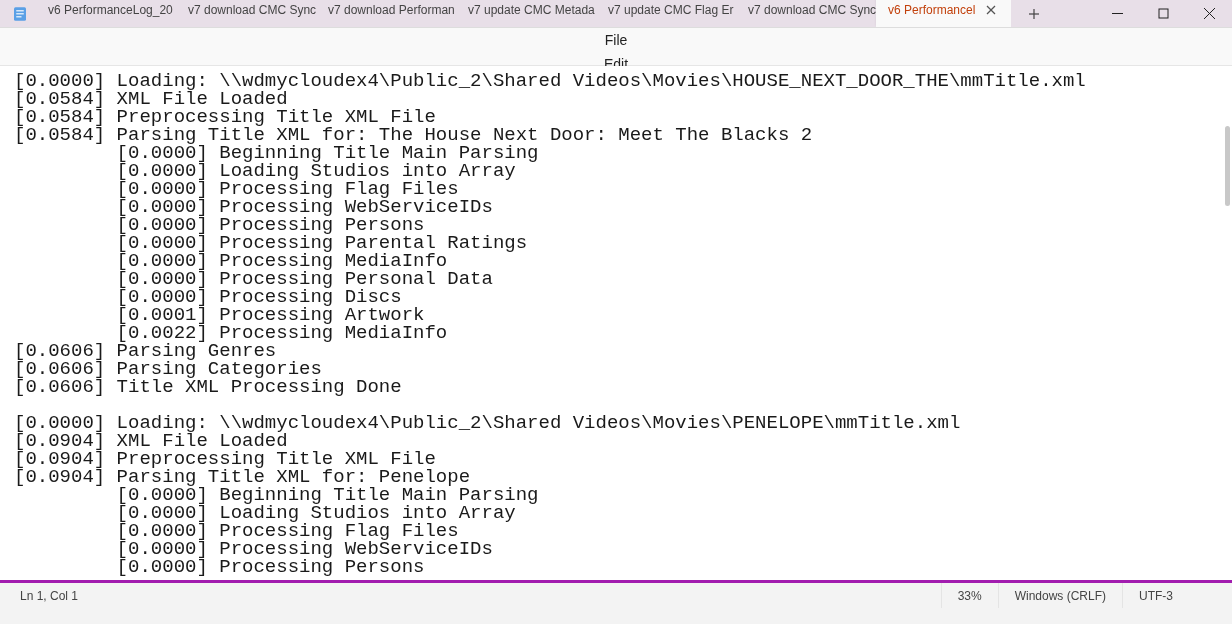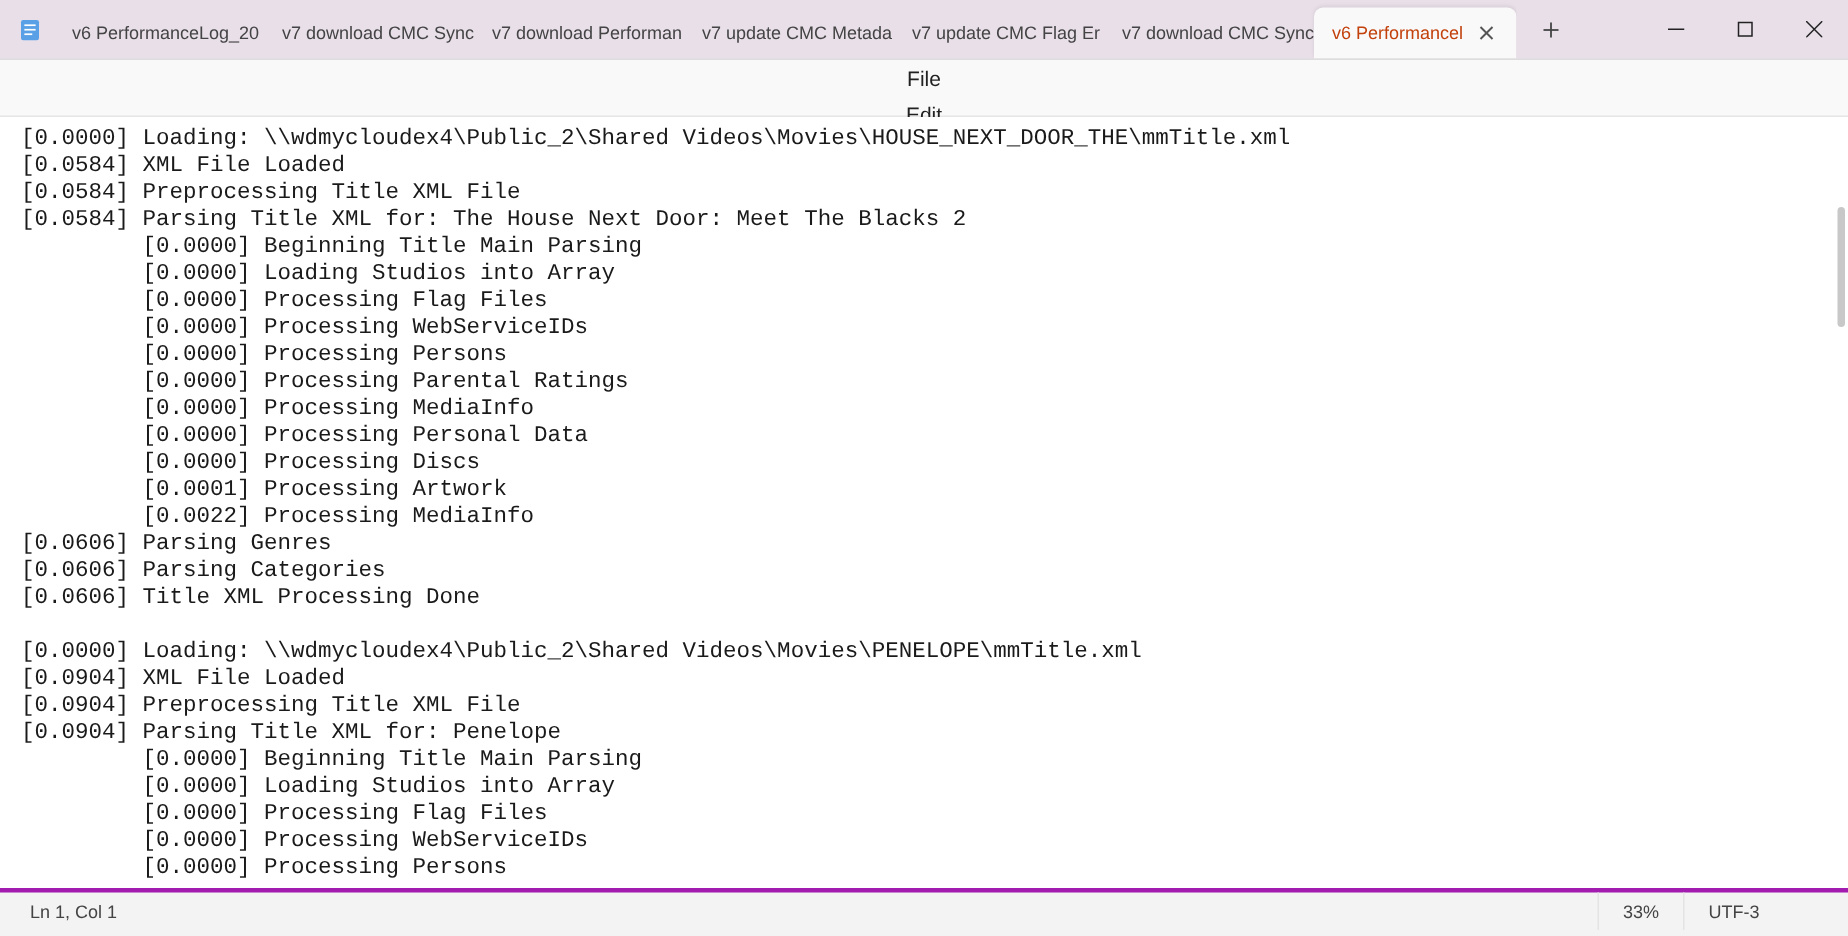--- a/index.html
+++ b/index.html
@@ -1,18 +1,18 @@
 <!DOCTYPE html>
 <html><head>
 <meta charset="utf-8">
 <style>
   * { box-sizing: border-box; margin: 0; padding: 0; }
   html, body { width: 1232px; height: 624px; overflow: hidden; font-family: "Segoe UI", Arial, sans-serif; background: #f3f3f3; }
   .titlebar {
-    display: flex; align-items: stretch; height: 40px;
+    display: flex; align-items: stretch; height: 28px;
     background: #e8dfe8; padding-left: 8px;
     border-bottom: 1px solid #ddd;
   }
   .app-icon {
     width: 24px; display: flex; align-items: center; justify-content: center;
     margin-right: 4px;
   }
   .app-icon svg { width: 18px; height: 18px; }
   .tabs { display: flex; align-items: flex-end; height: 100%; overflow: hidden; flex: 0 0 auto; }
   .tab {
@@ -56,21 +56,21 @@
     margin-left: auto; width: 28px; height: 28px;
     display: flex; align-items: center; justify-content: center; color: #555;
   }
   .editor {
     height: calc(624px - 44px - 38px - 28px);
     background: #ffffff; overflow: hidden;
     position: relative;
   }
   .editor pre {
     font-family: Consolas, "Courier New", monospace;
-    font-size: 15px; line-height: 18px;
+    font-size: 19px; line-height: 18px;
     color: #1a1a1a; padding: 6px 14px 6px 14px;
     white-space: pre;
   }
   .scrollbar-v {
     position: absolute; right: 2px; top: 60px; width: 5px; height: 80px;
     background: #c8c8c8; border-radius: 3px;
   }
   .statusbar {
     display: flex; align-items: center; height: 28px;
     background: #f3f3f3; border-top: 3px solid #a21caf;
@@ -188,14 +188,15 @@
          [0.0000] Processing Flag Files
          [0.0000] Processing WebServiceIDs
          [0.0000] Processing Persons</pre>
   <div class="scrollbar-v"></div>
 </div>
 
 <div class="statusbar">
   <div class="status-cell first">Ln 1, Col 1</div>
   <div class="status-spacer"></div>
   <div class="status-cell">33%</div>
+  <div class="status-cell">Windows (CRLF)</div>
   <div class="status-cell" style="min-width:110px">UTF-3</div>
 </div>
 
 </body></html>

